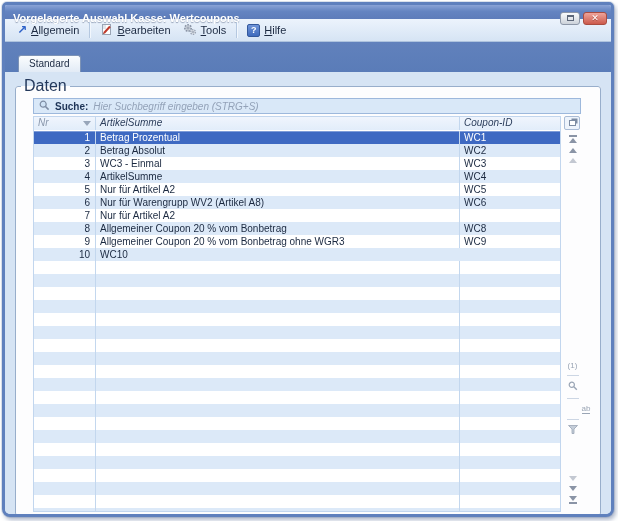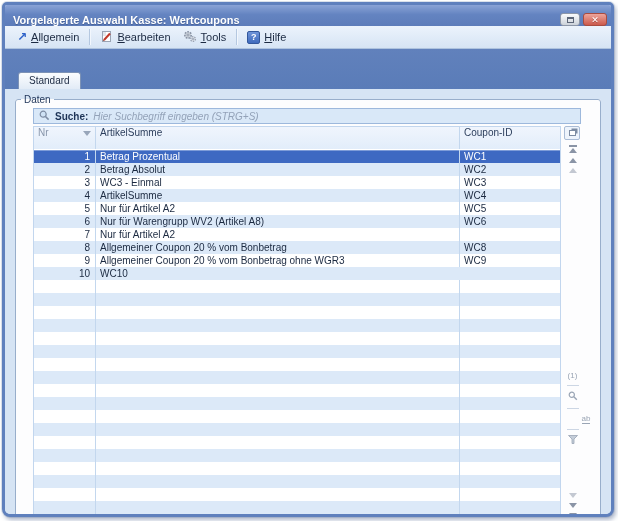--- a/index.html
+++ b/index.html
@@ -5,22 +5,22 @@
   * { margin:0; padding:0; box-sizing:border-box; }
   html,body { width:618px; height:521px; background:#ffffff; overflow:hidden;
               font-family:"Liberation Sans","DejaVu Sans",sans-serif; }
 
   .window { position:absolute; left:2px; top:2px; width:612px; height:515px;
             border:3px solid #5f80bd; border-radius:5px 5px 8px 8px;
             background:#d6e4f4; overflow:hidden;
             box-shadow:2px 3px 4px rgba(80,100,140,.45), 0 0 0 1px #dfe5ee; }
 
   
-  .titlebar { height:21px; background:linear-gradient(180deg,#8aa3d6 0%,#6484c1 45%,#5d7cba 100%);
-              display:flex; align-items:flex-end; padding:12px 4px 0 8px; }
+  .titlebar { height:14px; background:linear-gradient(180deg,#8aa3d6 0%,#6484c1 45%,#5d7cba 100%);
+              display:flex; align-items:center; padding:12px 4px 0 8px; }
   .title { color:#ffffff; font-size:11px; font-weight:bold; text-shadow:0 1px 1px rgba(30,50,90,.4); flex:1;
            white-space:nowrap; overflow:hidden; }
   .win-buttons { display:flex; gap:3px; }
   .wbtn { height:13px; border-radius:3px; display:flex; align-items:center; justify-content:center; cursor:default; }
   .btn-max { width:20px; border:1px solid #8d97a8; background:linear-gradient(180deg,#fafbfc,#ccd2da); }
   .max-glyph { width:7px; height:6px; border:1px solid #5c6678; border-top-width:2px; background:transparent; }
   .btn-close { width:24px; border:1px solid #a94c40; background:linear-gradient(180deg,#eda49b,#cc5a4c);
                color:#ffffff; font-size:9px; font-weight:bold; text-shadow:0 1px 0 rgba(120,30,20,.5); }
 
   
@@ -30,44 +30,44 @@
              border-radius:2px; cursor:default; }
   .mn { text-decoration:underline; }
   .tb-sep { width:1px; height:16px; background:#b5c8e0; margin:0 4px; box-shadow:1px 0 0 #f2f7fd; }
   .tb-arrow { color:#2e62c8; font-weight:bold; font-size:12px; line-height:10px;
               font-family:"DejaVu Sans",sans-serif; }
   .hilfe-ic { width:13px; height:13px; border-radius:2px; background:linear-gradient(180deg,#6f94d8,#3f6bbd);
               border:1px solid #33589c; color:#fff; font-size:9px; font-weight:bold;
               display:flex; align-items:center; justify-content:center; }
 
   
-  .tabband { height:40px; background:linear-gradient(180deg,#6181bc,#5a7cb8); position:relative; }
+  .tabband { height:30px; background:linear-gradient(180deg,#6181bc,#5a7cb8); position:relative; }
   .tab { position:absolute; left:13px; bottom:0; height:17px; padding:2px 10px 0;
          background:linear-gradient(180deg,#fbfdfe,#e2ebf6); border:1px solid #7d93b6; border-bottom:none;
          border-radius:3px 3px 0 0; font-size:10px; color:#1c2a42; }
 
   
   .panel { position:relative; height:451px; background:#d6e4f4; }
   fieldset.daten { position:absolute; left:10px; right:10px; top:5px; bottom:7px;
                    border:1px solid #98aecb; border-radius:3px; background:#fdfdfe; }
-  legend { font-size:10px; color:#24395c; padding:0 3px; margin-left:5px; }
+  legend { font-size:16px; color:#24395c; padding:0 3px; margin-left:5px; }
   .daten-inner { position:relative; width:100%; height:100%; }
 
   
   .searchbar { position:absolute; left:17px; top:3px; width:548px; height:16px;
                background:#d9e8f8; border:1px solid #9db8dc; display:flex; align-items:center;
                gap:5px; padding:0 5px; }
   .search-label { font-size:10px; font-weight:bold; color:#1d3356; }
   .search-placeholder { font-size:10px; font-style:italic; color:#93a2b8; }
 
   
   .grid { position:absolute; left:17px; top:21px; width:528px; bottom:3px;
           border:1px solid #c2d6ee; border-top:none; background:#ffffff; overflow:hidden; }
-  .grid-header { display:flex; height:24px; background:linear-gradient(180deg,#f0f5fd,#e2edfa);
-                 border-top:1px solid #c2d6ee; border-bottom:1px solid #ffffff; font-size:10px; }
+  .grid-header { display:flex; height:15px; background:linear-gradient(180deg,#f0f5fd,#e2edfa);
+                 border-top:1px solid #c2d6ee; border-bottom:1px solid #ffffff; font-size:10px;font-style:italic; }
   .h-nr { width:62px; position:relative; color:#8896ab; padding:0 4px; line-height:12px;
           border-right:1px solid #c3d7ee; }
   .sort-tri { position:absolute; right:4px; top:4px; width:0; height:0;
               border-left:4px solid transparent; border-right:4px solid transparent;
               border-top:5px solid #98a6ba; }
   .h-bez { width:364px; color:#2c3e5c; padding:0 4px; line-height:12px; border-right:1px solid #c3d7ee; }
   .h-coupon { flex:1; color:#2c3e5c; padding:0 4px; line-height:12px; }
 
   .grid-row { display:flex; height:13px; font-size:10px; color:#1b2940; line-height:13px; }
   .grid-row.stripe { background:#dce9f8; }

